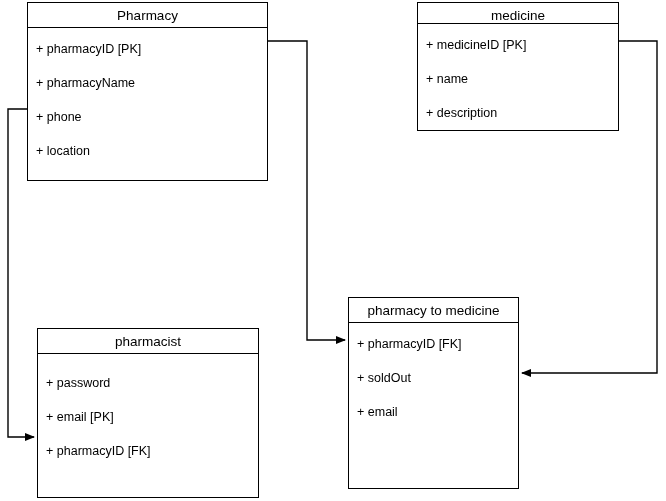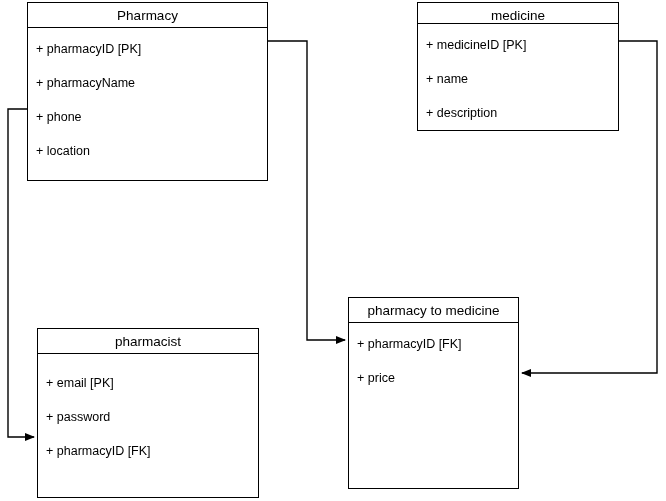--- a/index.html
+++ b/index.html
@@ -104,36 +104,39 @@
       <div class="attr-row">
         <span>+ description</span>
       </div>
     </div>
   </div>
 
   <div class="entity" style="left:37px; top:328px; width:222px; height:170px;gap:8px;">
     <div class="entity-title">pharmacist</div>
     <div class="entity-attrs">
       <div class="attr-row">
-        <span>+ email   [PK]</span>
+        <span>+ password</span>
       </div>
       <div class="attr-row">
-        <span>+ password</span>
+        <span>+ email   [PK]</span>
       </div>
       <div class="attr-row">
         <span>+ pharmacyID   [FK]</span>
       </div>
     </div>
   </div>
 
   <div class="entity" style="left:348px; top:297px; width:171px; height:192px;">
     <div class="entity-title">pharmacy to medicine</div>
     <div class="entity-attrs">
       <div class="attr-row">
         <span>+ pharmacyID   [FK]</span>
       </div>
       <div class="attr-row">
-        <span>+ price</span>
+        <span>+ soldOut</span>
+      </div>
+      <div class="attr-row">
+        <span>+ email</span>
       </div>
     </div>
   </div>
 
 </div>
 
 </body></html>

